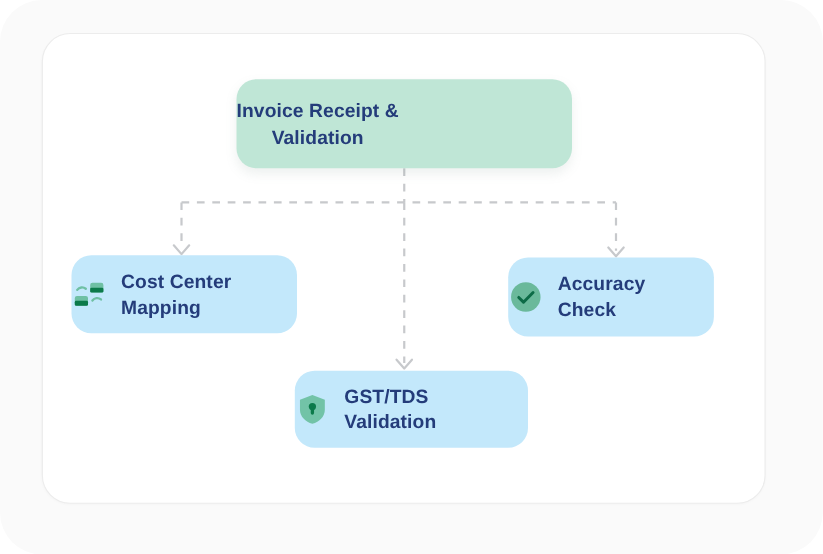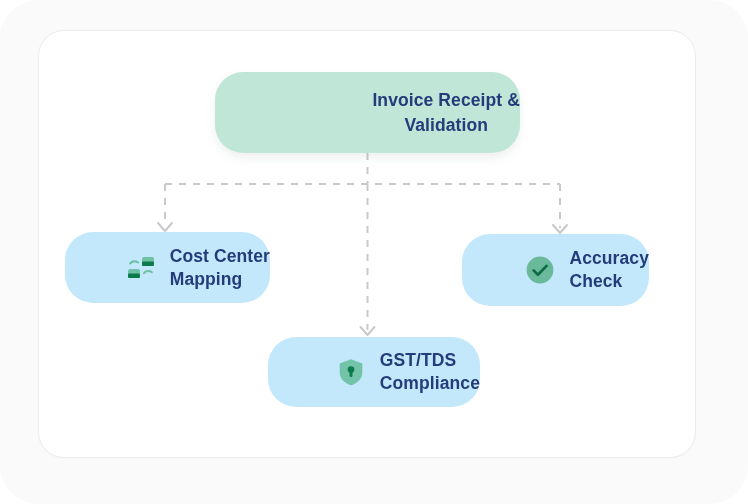--- a/index.html
+++ b/index.html
@@ -43,24 +43,24 @@
     position: absolute;
     left: 0; top: 0;
     width: 748px; height: 504px;
     pointer-events: none;
   }
 
   
   .node {
     position: absolute;
     box-sizing: border-box;
-    border-radius: 28px;
+    border-radius: 18px;
     display: flex;
     align-items: center;
-    justify-content: flex-end;
+    justify-content: flex-start;
   }
   .node .node-inner {
     display: flex;
     align-items: center;
     gap: 13px;
   }
   .node-label {
     font-size: 17.5px;
     font-weight: bold;
     line-height: 23px;
@@ -176,21 +176,21 @@
     <div class="node-inner">
       <span class="node-icon">
         <svg width="30" height="30" viewBox="0 0 30 30" xmlns="http://www.w3.org/2000/svg">
           <path d="M15 2.2 L26.3 6.4 L26.3 15.4 C26.3 21.8 21.4 26.2 15 28.2
                    C8.6 26.2 3.7 21.8 3.7 15.4 L3.7 6.4 Z" fill="#72c3a7"></path>
           <circle cx="15" cy="12.6" r="3.3" fill="#0c7a4a"></circle>
           <rect x="13.5" y="12.6" width="3" height="7.4" rx="1.5" fill="#0c7a4a"></rect>
         </svg>
       </span>
       <span class="node-label">GST/TDS
-Compliance</span>
+Validation</span>
     </div>
   </div>
 
   <div class="node node-child" id="node-accuracy">
     <div class="node-inner">
       <span class="node-icon">
         <svg width="30" height="30" viewBox="0 0 30 30" xmlns="http://www.w3.org/2000/svg">
           <circle cx="15" cy="15" r="13.4" fill="#6ab99b"></circle>
           <path d="M8.6 15.4 L12.9 19.7 L21.6 10.9" stroke="#0c6b46" stroke-width="2.7" fill="none" stroke-linecap="round" stroke-linejoin="round"></path>
         </svg>

